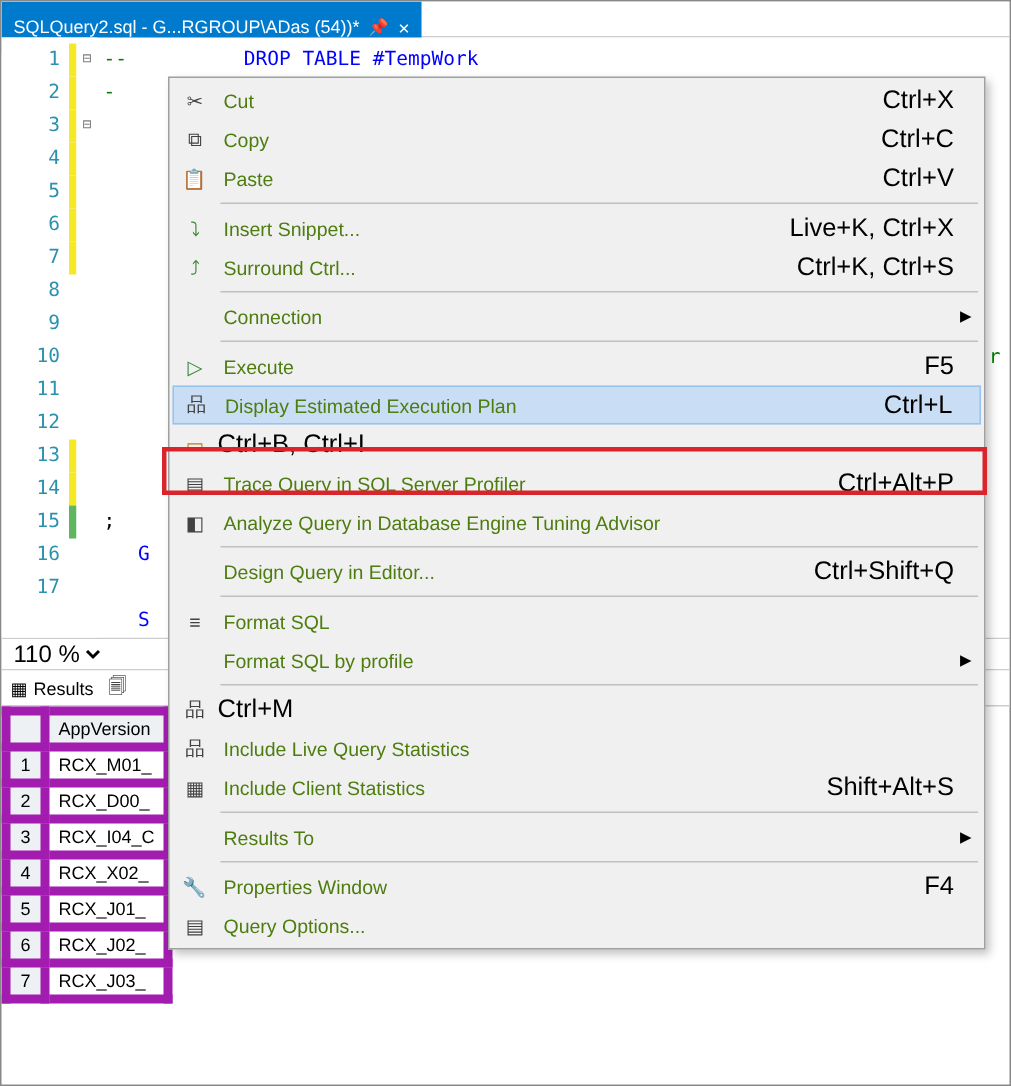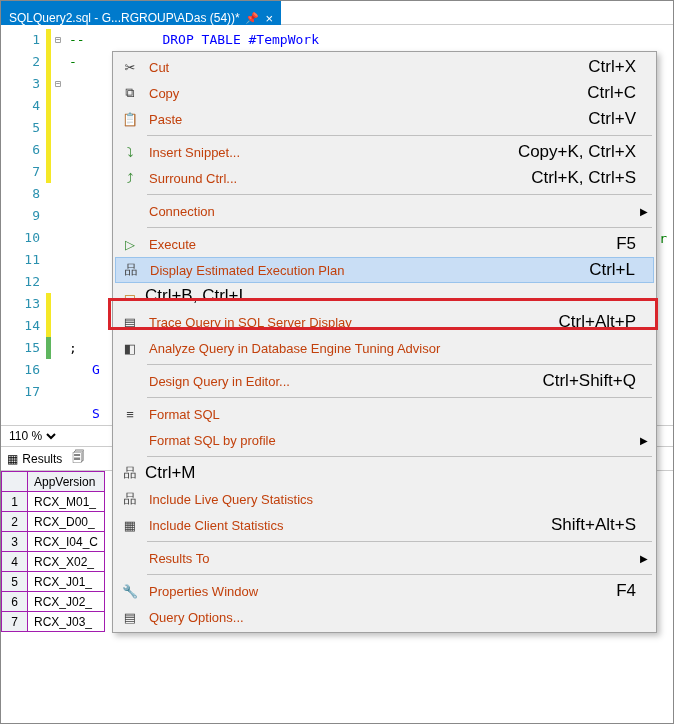--- a/index.html
+++ b/index.html
@@ -97,21 +97,21 @@
   .menu-icon {
     width: 30px;
     display: flex;
     justify-content: center;
     color: #424242;
     font-size: 13px;
   }
   .menu-label {
     flex: 1;
     padding-left: 4px;
-    color: #c2410c;
+    color: #4d7c0f;
     font-size: 13px;
   }
   .menu-shortcut {
     padding-right: 18px;
     color: #000;
     font-size: 17px;
   }
   .menu-arrow {
     width: 14px;
     color: #000;
@@ -138,42 +138,42 @@
     border-top: 1px solid #ccc;
     border-bottom: 1px solid #ccc;
     display: flex;
     align-items: center;
     padding-left: 4px;
     font-size: 12px;
     background: #fff;
   }
   .zoom-bar select {
     border: none;
-    font-size: 12px;
+    font-size: 16px;
     background: transparent;
   }
   .results-tabs {
     height: 24px;
     display: flex;
     align-items: center;
     gap: 10px;
     padding-left: 6px;
     background: #fff;
     border-bottom: 1px solid #ccc;
     font-size: 12px;
   }
   .results-tabs .rt {
     display: flex; align-items: center; gap: 4px;
   }
   .grid {
     font-size: 12px;
     border-collapse: collapse;
   }
   .grid th, .grid td {
-    border: 1px solid #a21caf;
+    border: 6px solid #a21caf;
     padding: 2px 6px;
     text-align: left;
     background: #fff;
     height: 20px;
     margin-top: 32px;
   }
   .grid th { background: #eef1f4; font-weight: normal; }
   .grid .rownum { background: #eef1f4; text-align: center; width: 26px; }
 </style>
 </head>
@@ -332,21 +332,21 @@
   </div>
   <div class="menu-row">
     <div class="menu-icon">📋</div>
     <div class="menu-label">Paste</div>
     <div class="menu-shortcut">Ctrl+V</div>
   </div>
   <div class="menu-sep"></div>
   <div class="menu-row">
     <div class="menu-icon" style="color:#388a34">⤵</div>
     <div class="menu-label">Insert Snippet...</div>
-    <div class="menu-shortcut">Copy+K, Ctrl+X</div>
+    <div class="menu-shortcut">Live+K, Ctrl+X</div>
   </div>
   <div class="menu-row">
     <div class="menu-icon" style="color:#388a34">⤴</div>
     <div class="menu-label">Surround Ctrl...</div>
     <div class="menu-shortcut">Ctrl+K, Ctrl+S</div>
   </div>
   <div class="menu-sep"></div>
   <div class="menu-row">
     <div class="menu-icon"></div>
     <div class="menu-label">Connection</div>
@@ -362,21 +362,21 @@
     <div class="menu-icon">品</div>
     <div class="menu-label">Display Estimated Execution Plan</div>
     <div class="menu-shortcut">Ctrl+L</div>
   </div>
   <div class="menu-row">
     <div class="menu-icon" style="color:#c27d1a">▭</div>
     <div class="menu-shortcut">Ctrl+B, Ctrl+I</div>
   </div>
   <div class="menu-row">
     <div class="menu-icon">▤</div>
-    <div class="menu-label">Trace Query in SQL Server Display</div>
+    <div class="menu-label">Trace Query in SQL Server Profiler</div>
     <div class="menu-shortcut">Ctrl+Alt+P</div>
   </div>
   <div class="menu-row">
     <div class="menu-icon">◧</div>
     <div class="menu-label">Analyze Query in Database Engine Tuning Advisor</div>
     <div class="menu-shortcut"></div>
   </div>
   <div class="menu-sep"></div>
   <div class="menu-row">
     <div class="menu-icon"></div>

